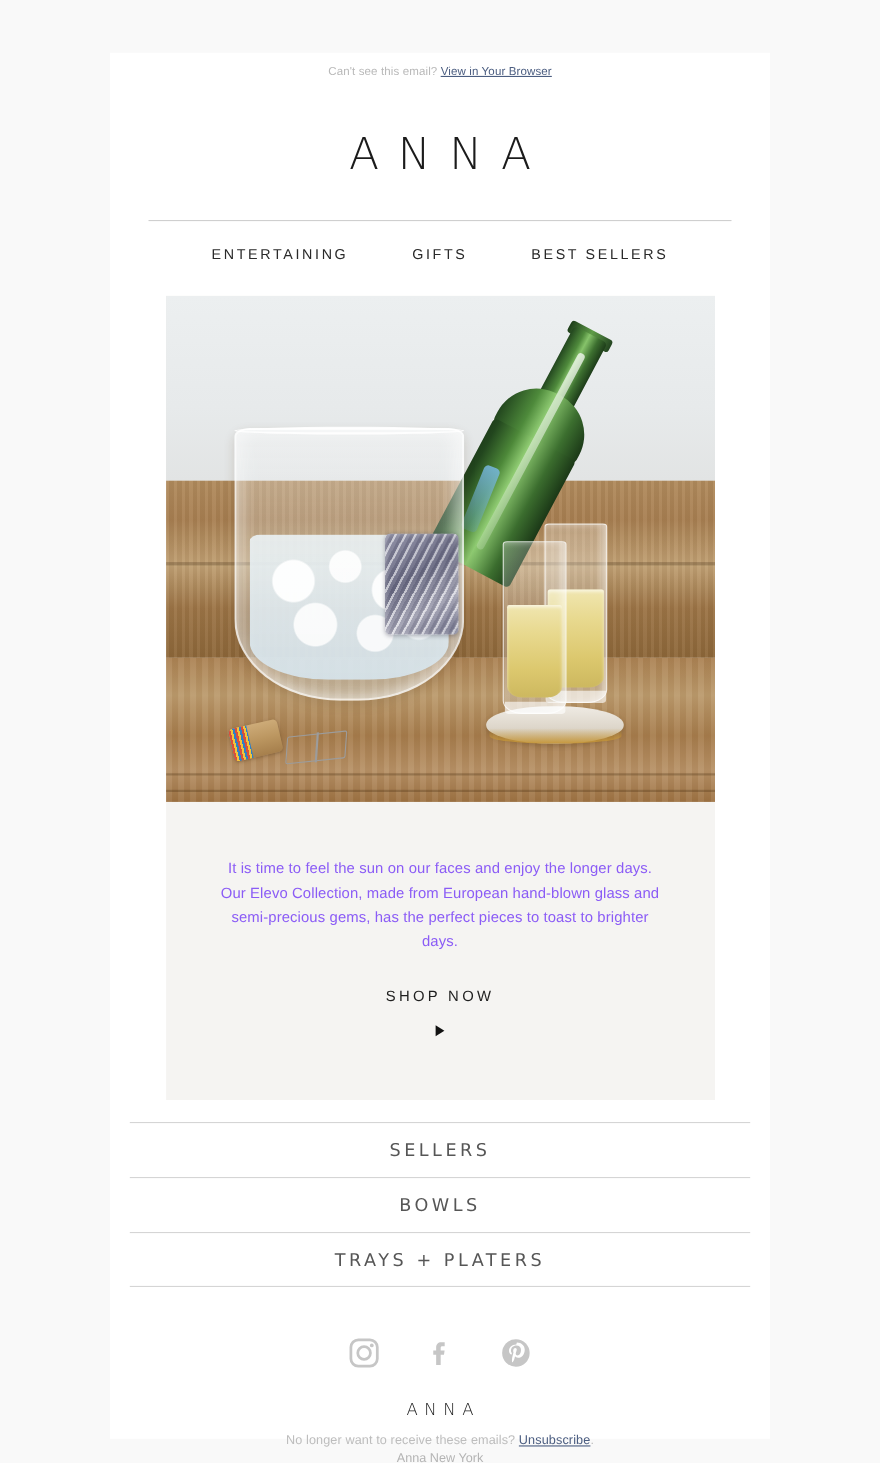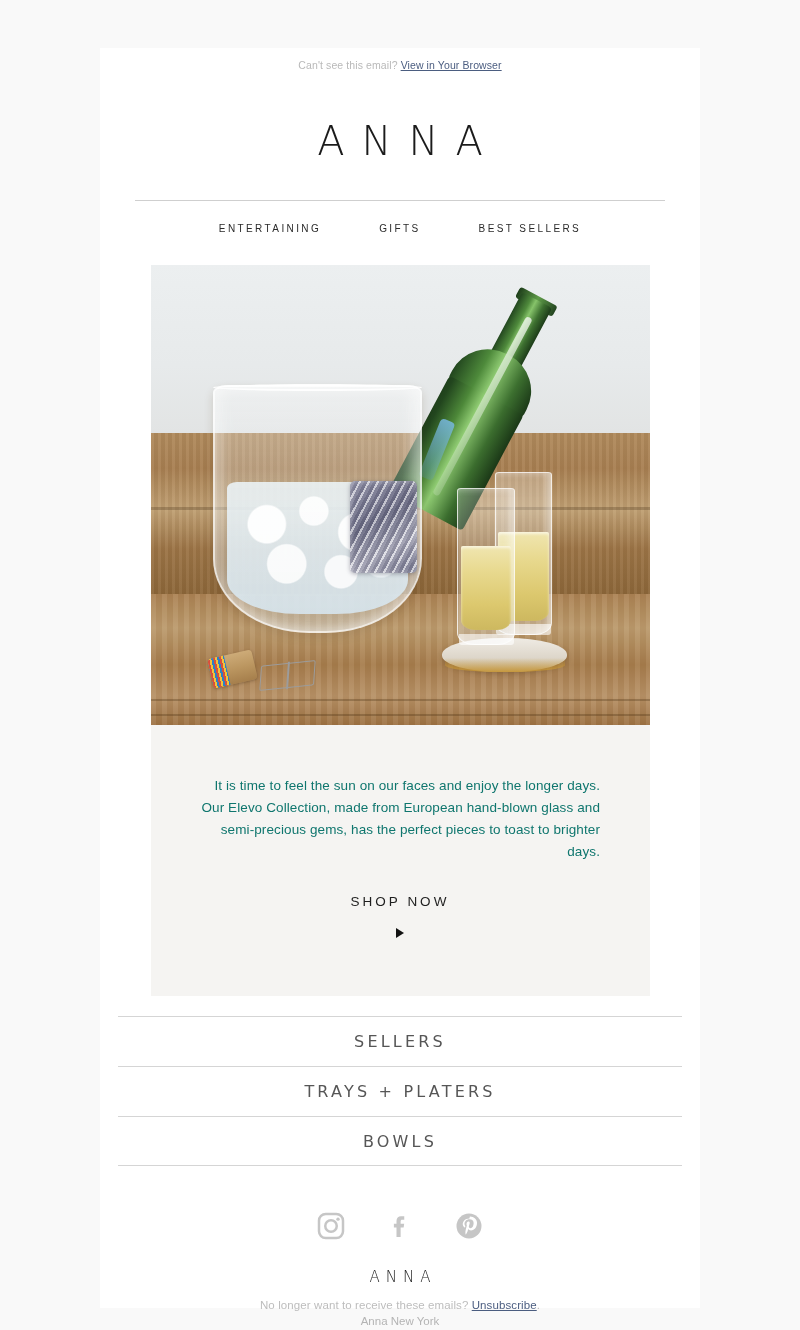--- a/index.html
+++ b/index.html
@@ -67,21 +67,21 @@
     margin: 39px auto 0 auto;
   }
   .nav {
     display: flex;
     justify-content: center;
     align-items: center;
     gap: 58px;
     padding-top: 22px;
   }
   .nav-item {
-    font-size: 10px;
+    font-size: 13px;
     letter-spacing: 2.4px;
     color: #2a2a2a;
     cursor: pointer;
     white-space: nowrap;
   }
 
   
   .hero-wrap {
     width: 499px;
     margin: 31px auto 0 auto;
@@ -293,26 +293,25 @@
     letter-spacing: 0.6px;
     color: #4f4f4f;
     font-weight: 400;
     font-family: "DejaVu Sans", sans-serif;
     line-height: 1.2;
   }
   .body-copy {
     margin-top: 21px;
     font-size: 13.5px;
     line-height: 22px;
-    color: #0f766e;
+    color: #8b5cf6;
     letter-spacing: 0.1px;
     max-width: 400px;
     margin-left: auto;
     margin-right: auto;
-    text-align: right;
   }
   .cta {
     margin-top: 31px;
     display: inline-flex;
     align-items: center;
     gap: 19px;
     cursor: pointer;
     flex-direction: column;
   }
   .cta-label {
@@ -461,24 +460,24 @@
         <span class="cta-label">SHOP NOW</span>
         <span class="cta-arrow"></span>
       </div>
     </div>
 
     <div class="categories">
       <div class="cat-row">
         <span class="cat-label">SELLERS</span>
       </div>
       <div class="cat-row">
-        <span class="cat-label">TRAYS + PLATERS</span>
+        <span class="cat-label">BOWLS</span>
       </div>
       <div class="cat-row">
-        <span class="cat-label">BOWLS</span>
+        <span class="cat-label">TRAYS + PLATERS</span>
       </div>
     </div>
 
     <div class="social">
       <a>
         <svg width="30" height="30" viewBox="0 0 24 24">
           <rect x="2.4" y="2.4" width="19.2" height="19.2" rx="5.4" ry="5.4" fill="none" stroke="#c6c6c6" stroke-width="2"></rect>
           <circle cx="12" cy="12" r="4.6" fill="none" stroke="#c6c6c6" stroke-width="2"></circle>
           <circle cx="17.6" cy="6.5" r="1.35" fill="#c6c6c6"></circle>
         </svg>

